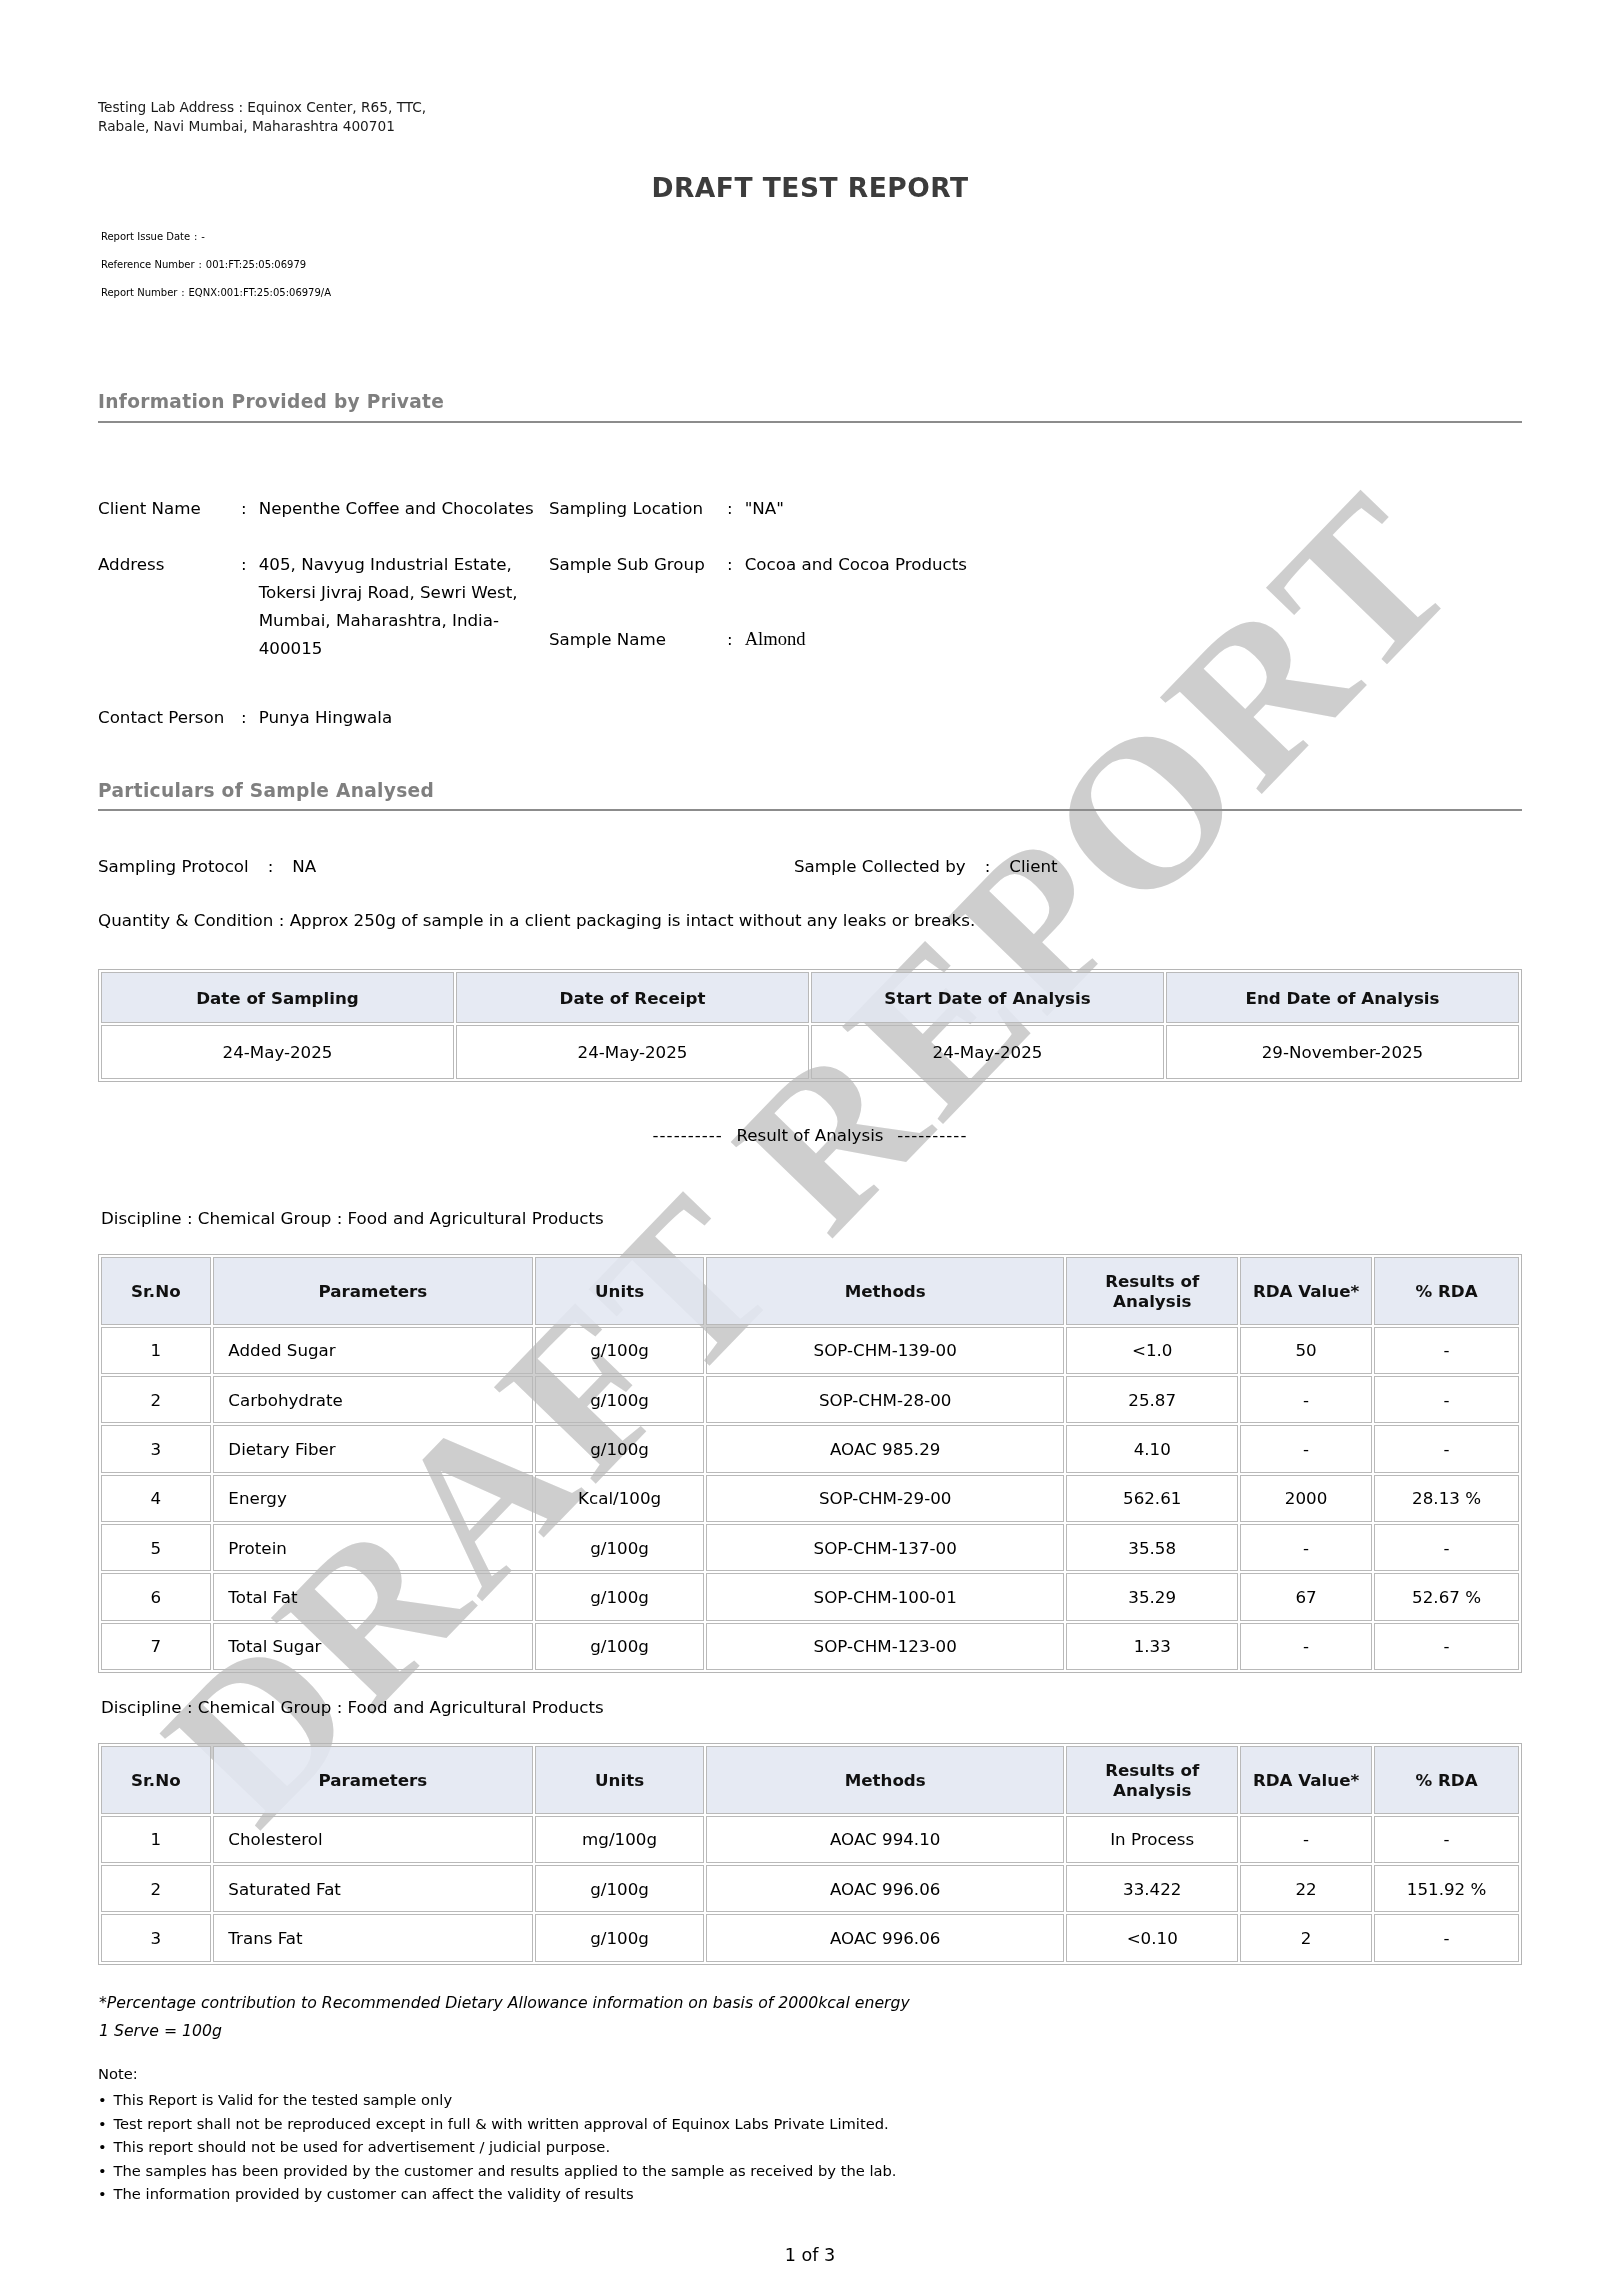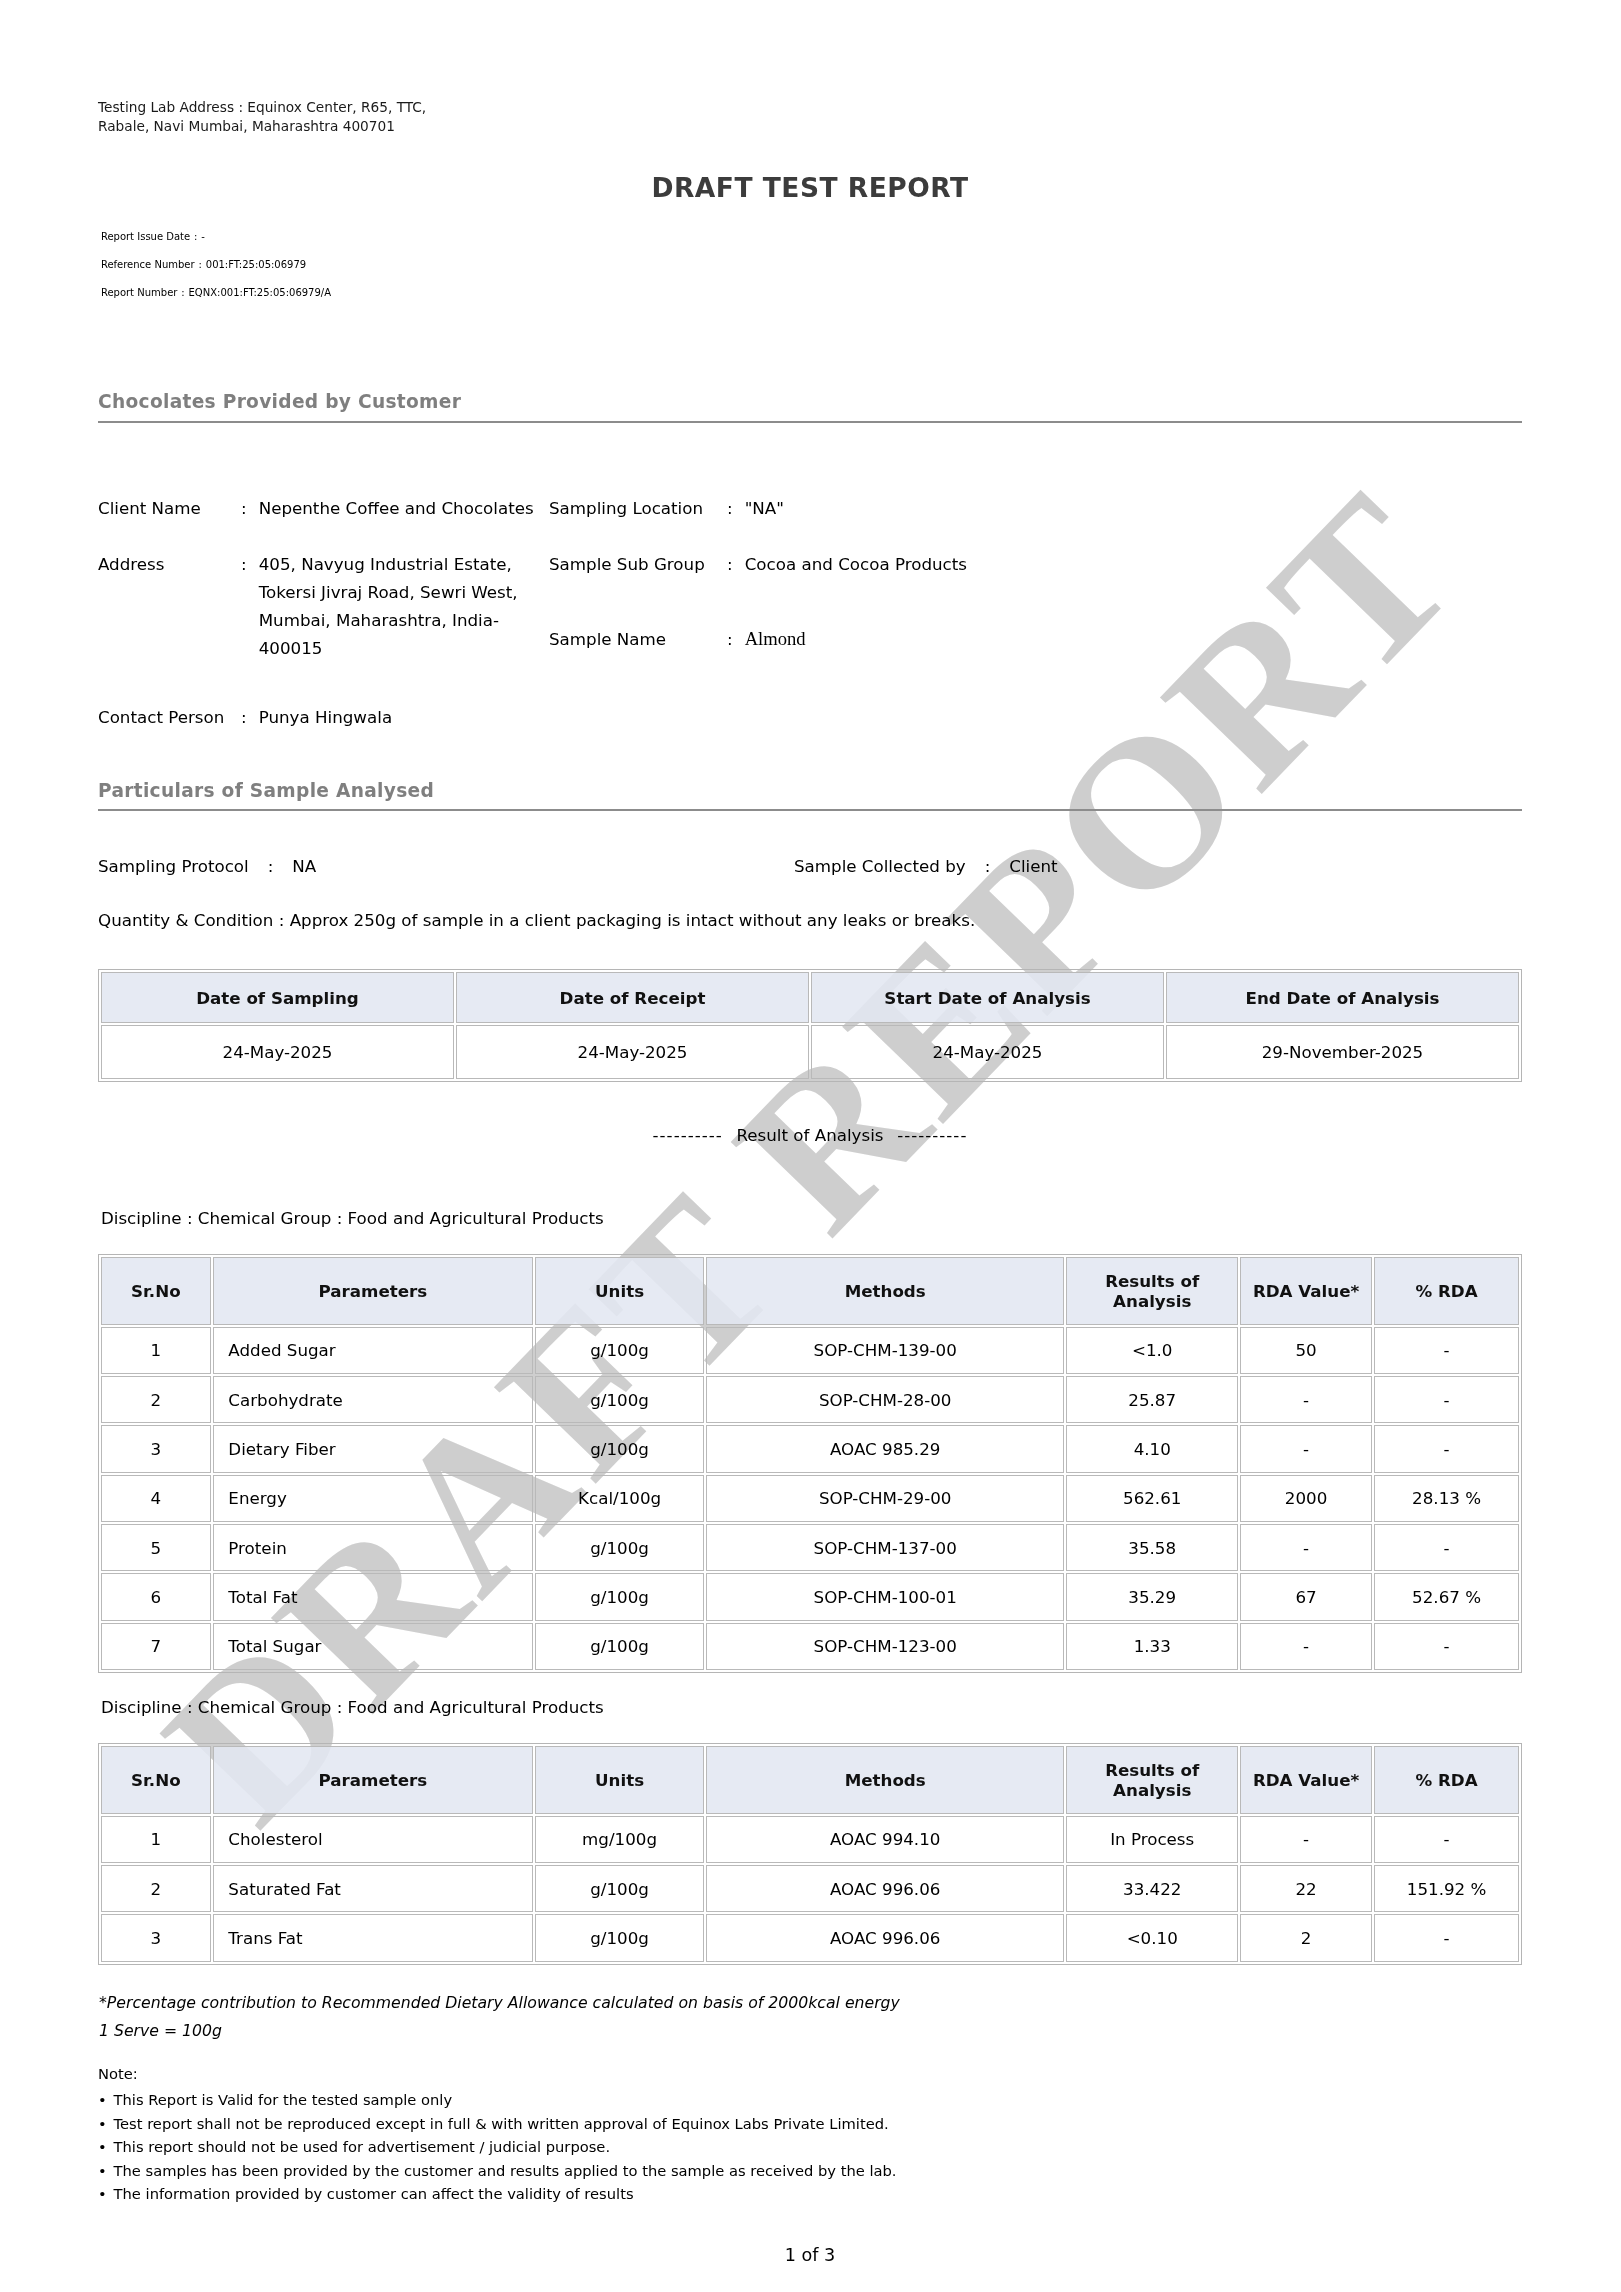--- a/index.html
+++ b/index.html
@@ -137,21 +137,21 @@
   </div>
 
   <div class="report-title">DRAFT TEST REPORT</div>
 
   <div class="meta-block">
     <div class="meta-row"><span>Report Issue Date</span><span class="sep">:</span><span>-</span></div>
     <div class="meta-row"><span>Reference Number</span><span class="sep">:</span><span>001:FT:25:05:06979</span></div>
     <div class="meta-row"><span>Report Number</span><span class="sep">:</span><span>EQNX:001:FT:25:05:06979/A</span></div>
   </div>
 
-  <div class="section-heading">Chocolates Provided by Customer</div>
+  <div class="section-heading">Information Provided by Private</div>
   <hr class="section-rule">
 
   <div class="info-grid">
     <div class="info-left">
       <div class="info-row">
         <span>Client Name</span>
         <span>:</span>
         <span class="val">Nepenthe Coffee and Chocolates</span>
       </div>
       <div class="info-row">
@@ -364,21 +364,21 @@
         <td class="param-cell">Trans Fat</td>
         <td>g/100g</td>
         <td>AOAC 996.06</td>
         <td>&lt;0.10</td>
         <td>2</td>
         <td>-</td>
       </tr>
     </tbody>
   </table>
 
-  <div class="footnote first">*Percentage contribution to Recommended Dietary Allowance calculated on basis of 2000kcal energy</div>
+  <div class="footnote first">*Percentage contribution to Recommended Dietary Allowance information on basis of 2000kcal energy</div>
   <div class="footnote">1 Serve = 100g</div>
 
   <div class="note-label">Note:</div>
   <div class="note-list">
     <div class="note-item"><span class="bullet">•</span><span>This Report is Valid for the tested sample only</span></div>
     <div class="note-item"><span class="bullet">•</span><span>Test report shall not be reproduced except in full &amp; with written approval of Equinox Labs Private Limited.</span></div>
     <div class="note-item"><span class="bullet">•</span><span>This report should not be used for advertisement / judicial purpose.</span></div>
     <div class="note-item"><span class="bullet">•</span><span>The samples has been provided by the customer and results applied to the sample as received by the lab.</span></div>
     <div class="note-item"><span class="bullet">•</span><span>The information provided by customer can affect the validity of results</span></div>
   </div>

